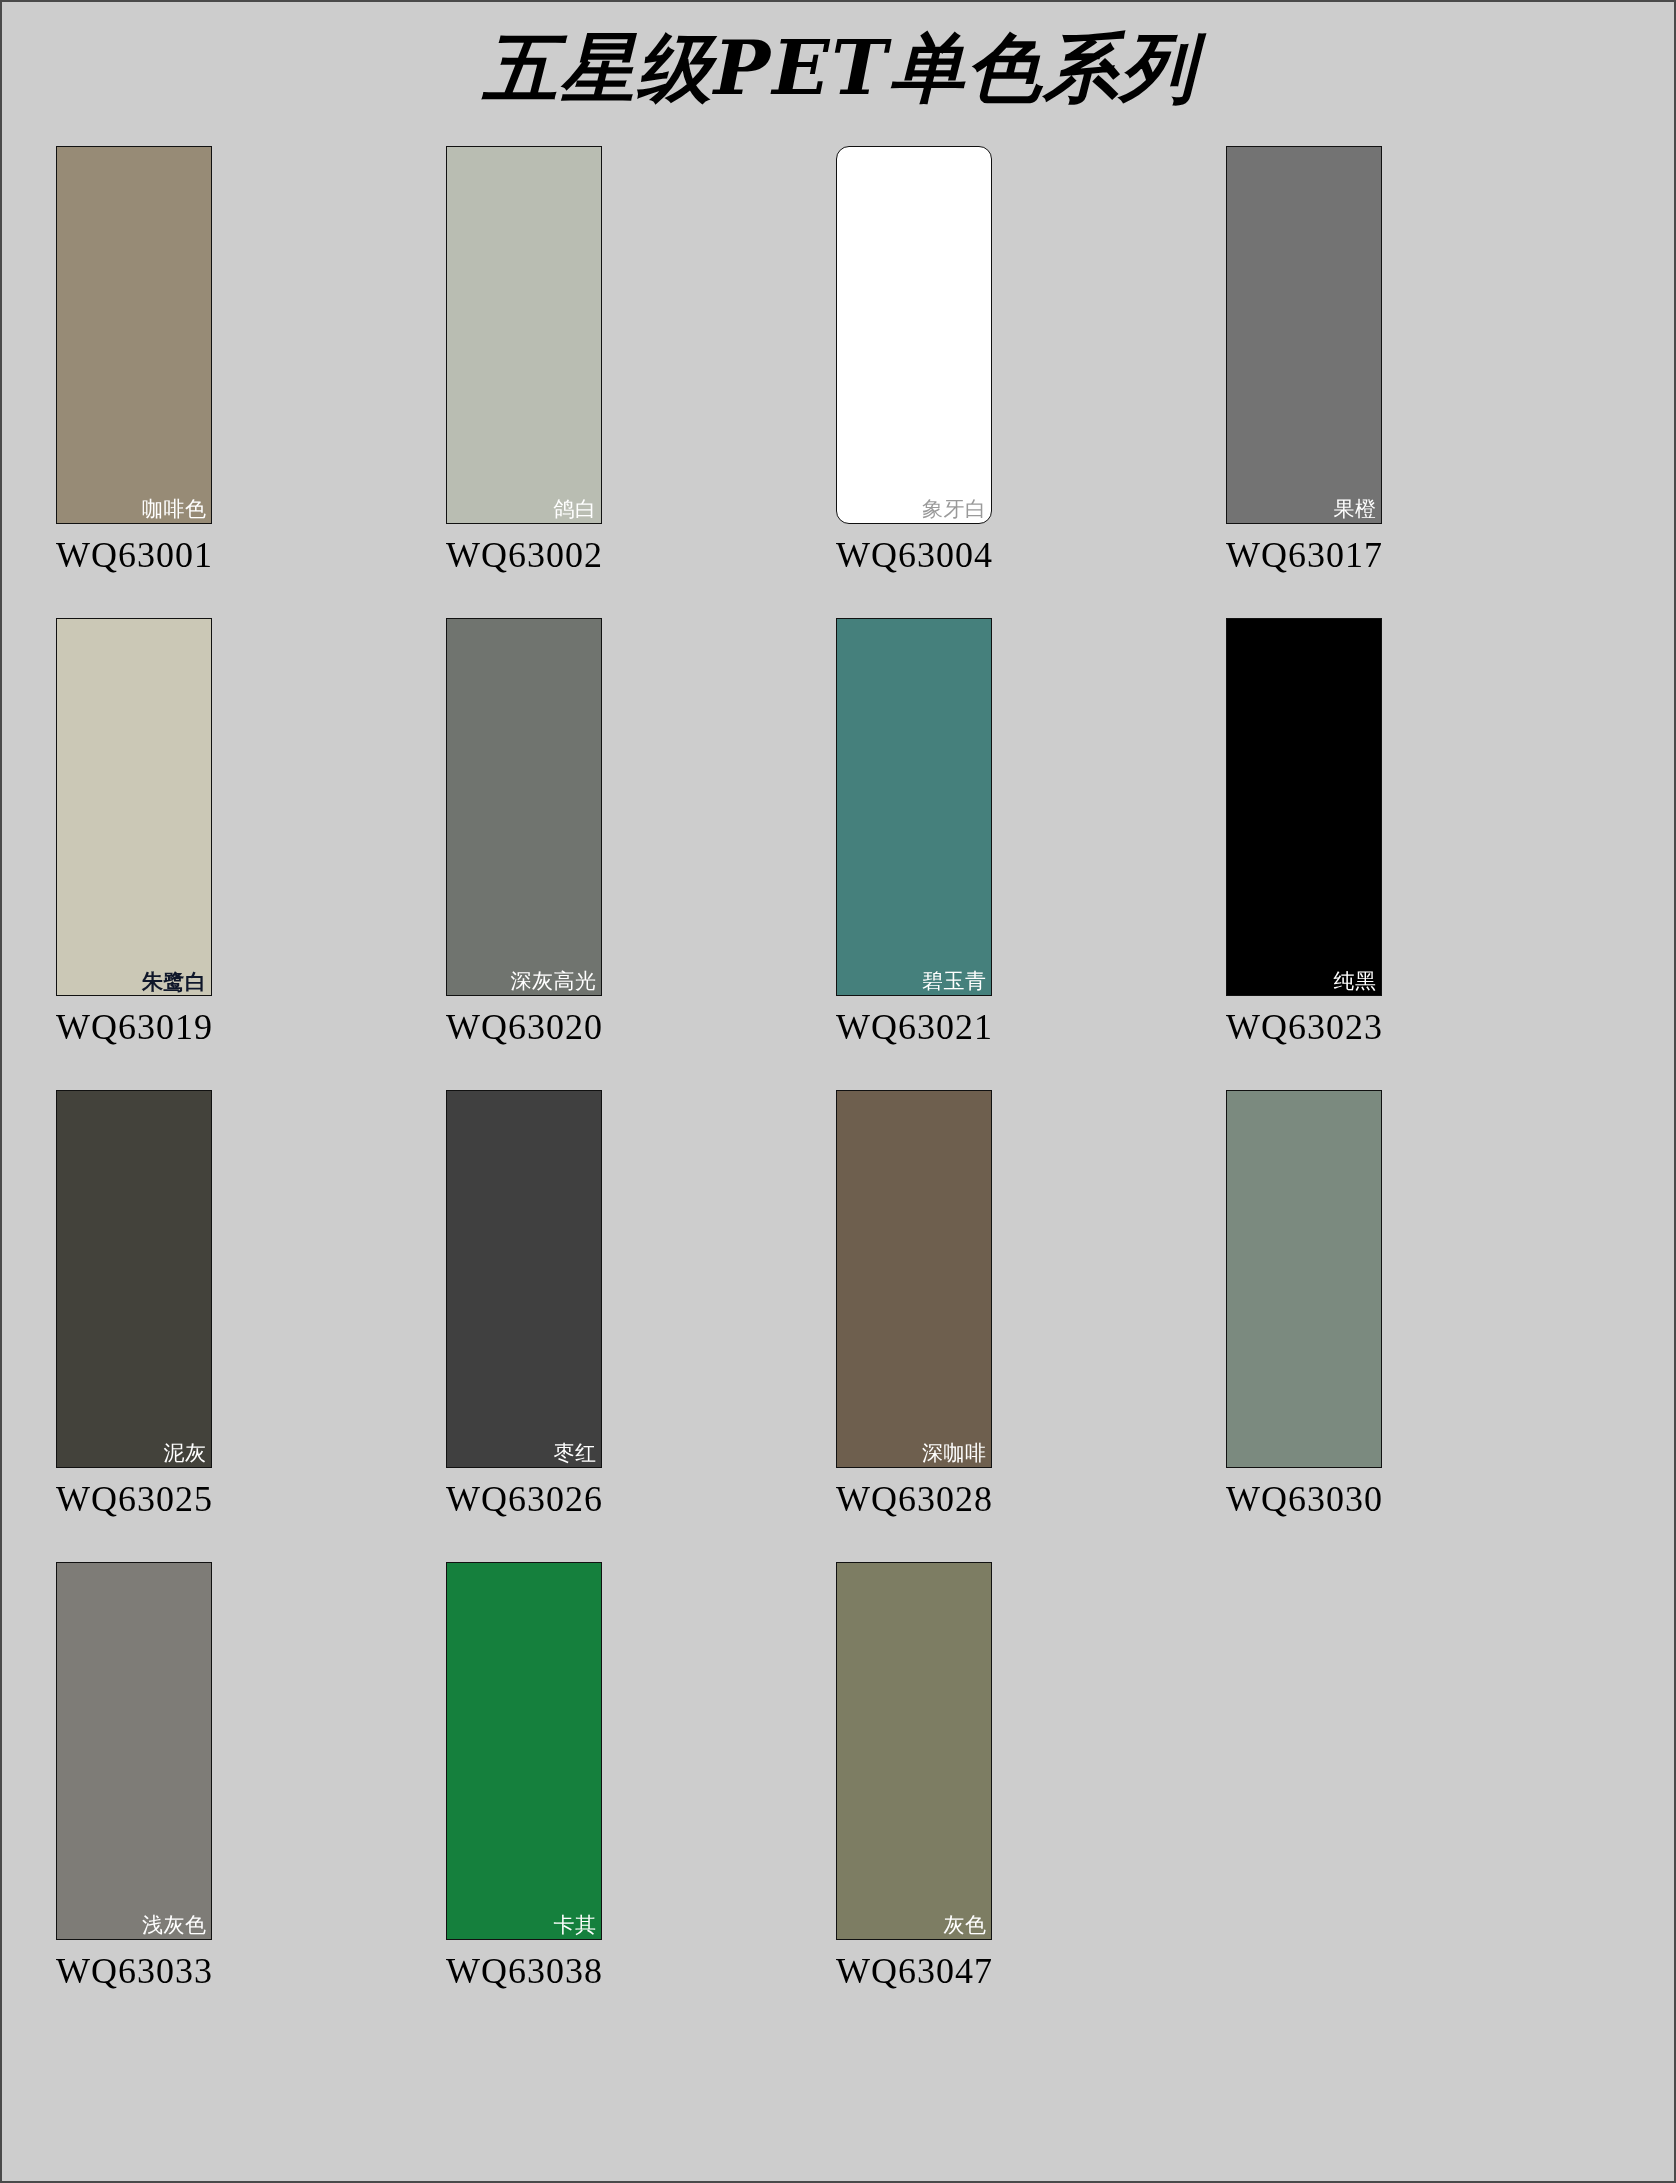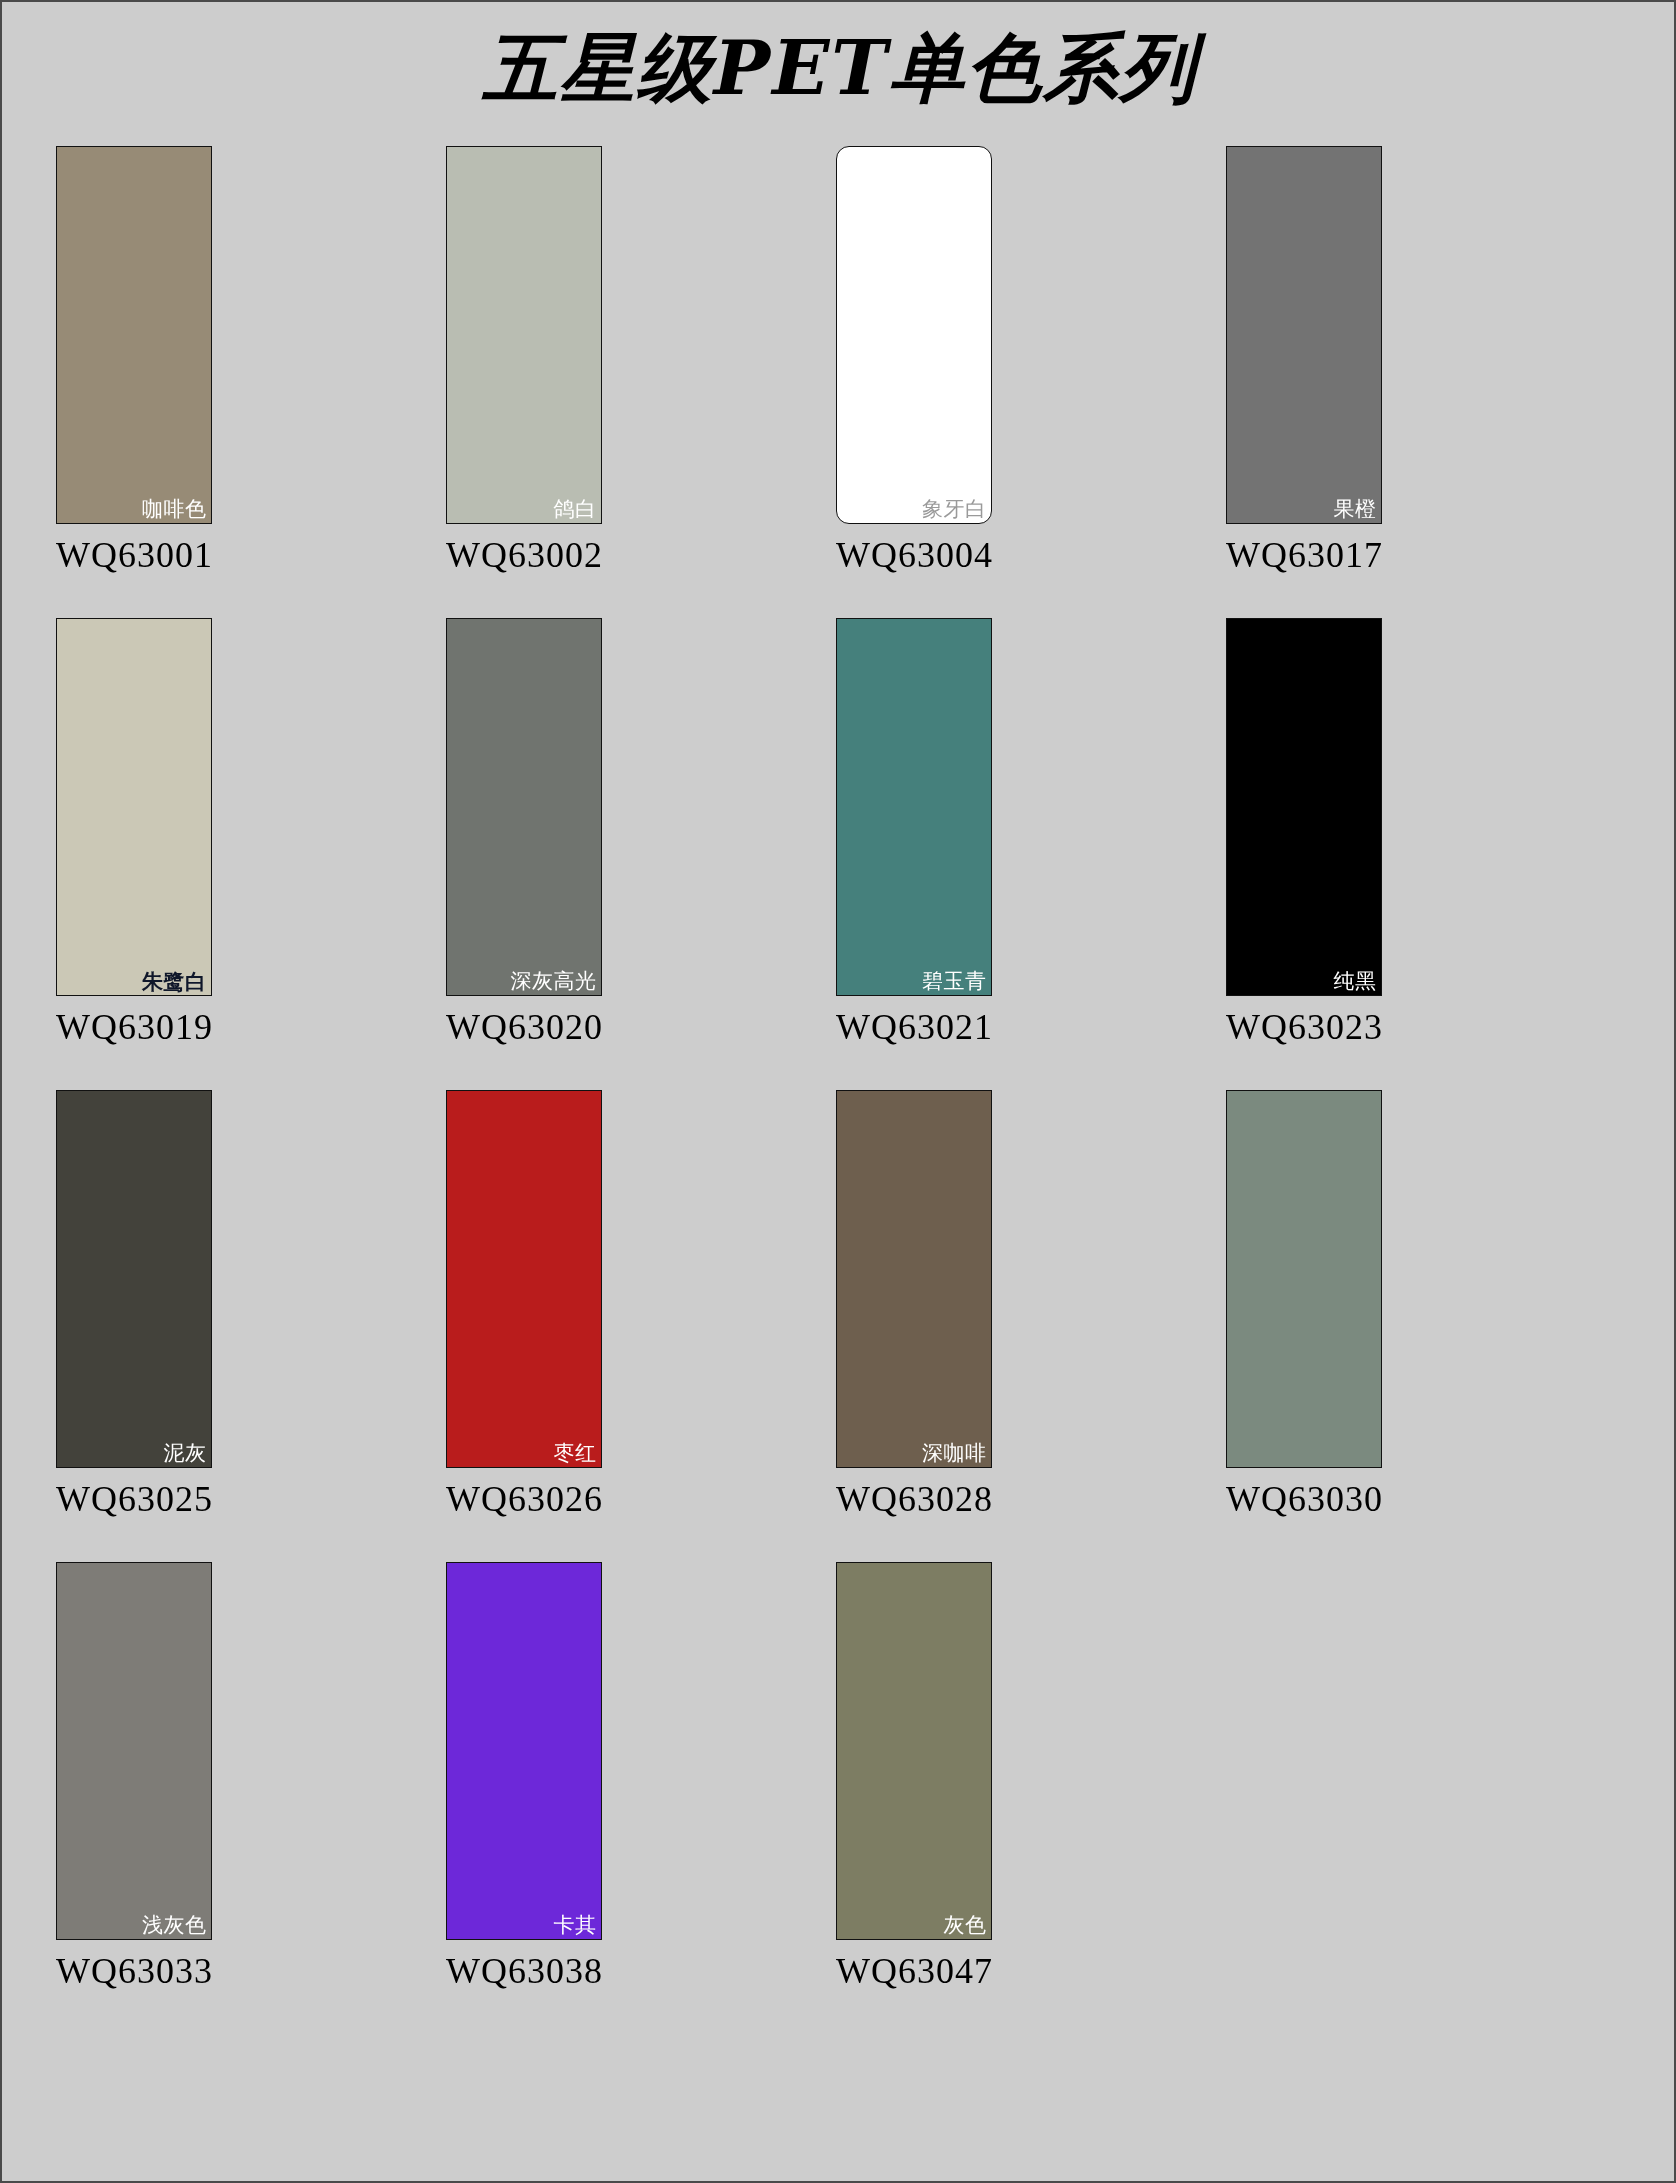--- a/index.html
+++ b/index.html
@@ -135,21 +135,21 @@
         </div>
         <div class="swatch-code">WQ63023</div>
       </div>
       <div class="swatch-cell">
         <div class="swatch-chip" style="background: rgb(67, 66, 59);">
           <span class="chip-name" style="color: rgb(255, 255, 255);">泥灰</span>
         </div>
         <div class="swatch-code">WQ63025</div>
       </div>
       <div class="swatch-cell">
-        <div class="swatch-chip" style="background: #b91c1c;">
+        <div class="swatch-chip" style="background: #404040;">
           <span class="chip-name" style="color: rgb(255, 255, 255);">枣红</span>
         </div>
         <div class="swatch-code">WQ63026</div>
       </div>
       <div class="swatch-cell">
         <div class="swatch-chip" style="background: rgb(110, 95, 78);">
           <span class="chip-name" style="color: rgb(255, 255, 255);">深咖啡</span>
         </div>
         <div class="swatch-code">WQ63028</div>
       </div>
@@ -157,21 +157,21 @@
         <div class="swatch-chip" style="background: rgb(123, 138, 127);"></div>
         <div class="swatch-code">WQ63030</div>
       </div>
       <div class="swatch-cell">
         <div class="swatch-chip" style="background: rgb(126, 124, 119);">
           <span class="chip-name" style="color: rgb(255, 255, 255);">浅灰色</span>
         </div>
         <div class="swatch-code">WQ63033</div>
       </div>
       <div class="swatch-cell">
-        <div class="swatch-chip" style="background: #6d28d9;">
+        <div class="swatch-chip" style="background: #15803d;">
           <span class="chip-name" style="color: rgb(255, 255, 255);">卡其</span>
         </div>
         <div class="swatch-code">WQ63038</div>
       </div>
       <div class="swatch-cell">
         <div class="swatch-chip" style="background: rgb(125, 125, 99);">
           <span class="chip-name" style="color: rgb(255, 255, 255);">灰色</span>
         </div>
         <div class="swatch-code">WQ63047</div>
       </div>

